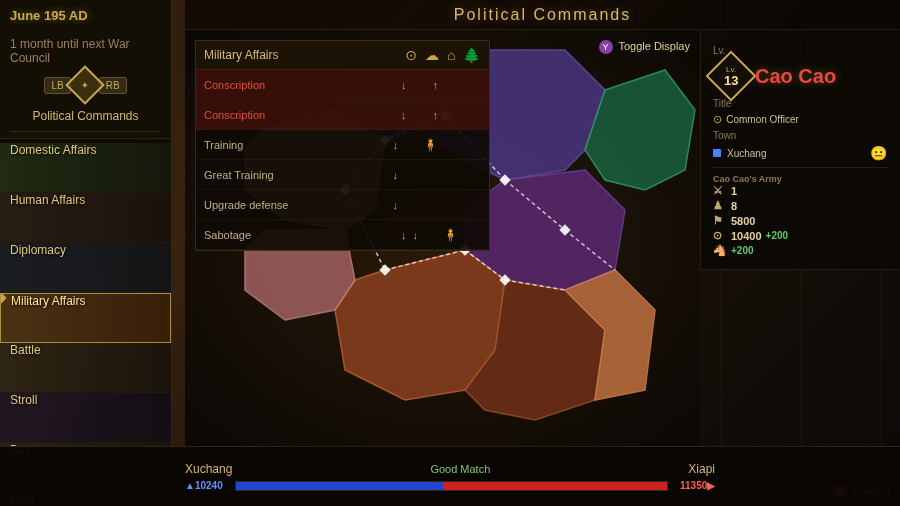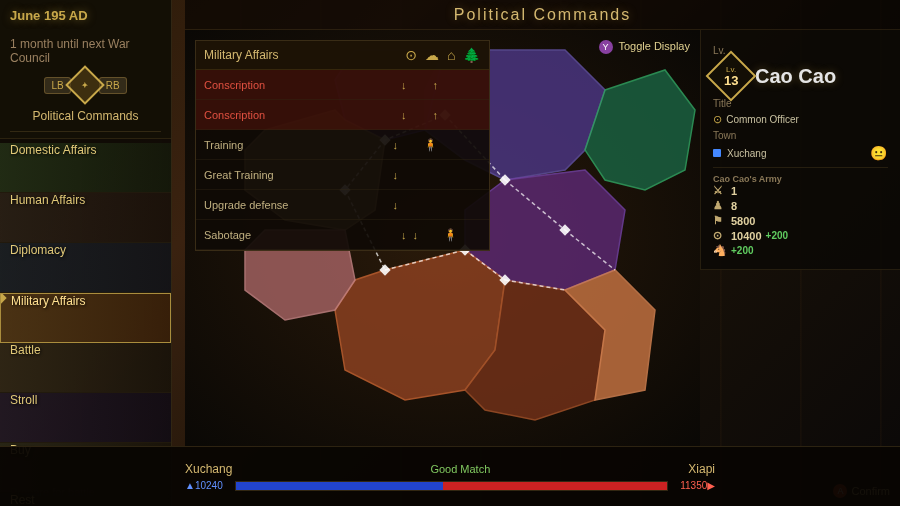--- a/index.html
+++ b/index.html
@@ -228,21 +228,21 @@
     }
 
     .lv-num {
       color: #ffe090;
       font-size: 13px;
       font-weight: bold;
       line-height: 1;
     }
 
     .ruler-name {
-      color: #e5e5e5;
+      color: #ef4444;
       font-size: 20px;
       font-weight: bold;
       text-shadow: 0 0 8px rgba(200,168,74,0.4);
       line-height: 1.1;
     }
 
     .ruler-info-row {
       display: flex;
       align-items: center;
       gap: 4px;
@@ -452,20 +452,21 @@
       color: #80c860;
       font-size: 11px;
       text-align: center;
       flex: 1;
     }
 
     .progress-section {
       display: flex;
       align-items: center;
       gap: 12px;
+      font-weight: bold;
     }
 
     .progress-bar-container {
       flex: 1;
       height: 10px;
       background: rgba(20,15,5,0.8);
       border: 1px solid rgba(100,80,40,0.4);
       position: relative;
       overflow: hidden;
     }

